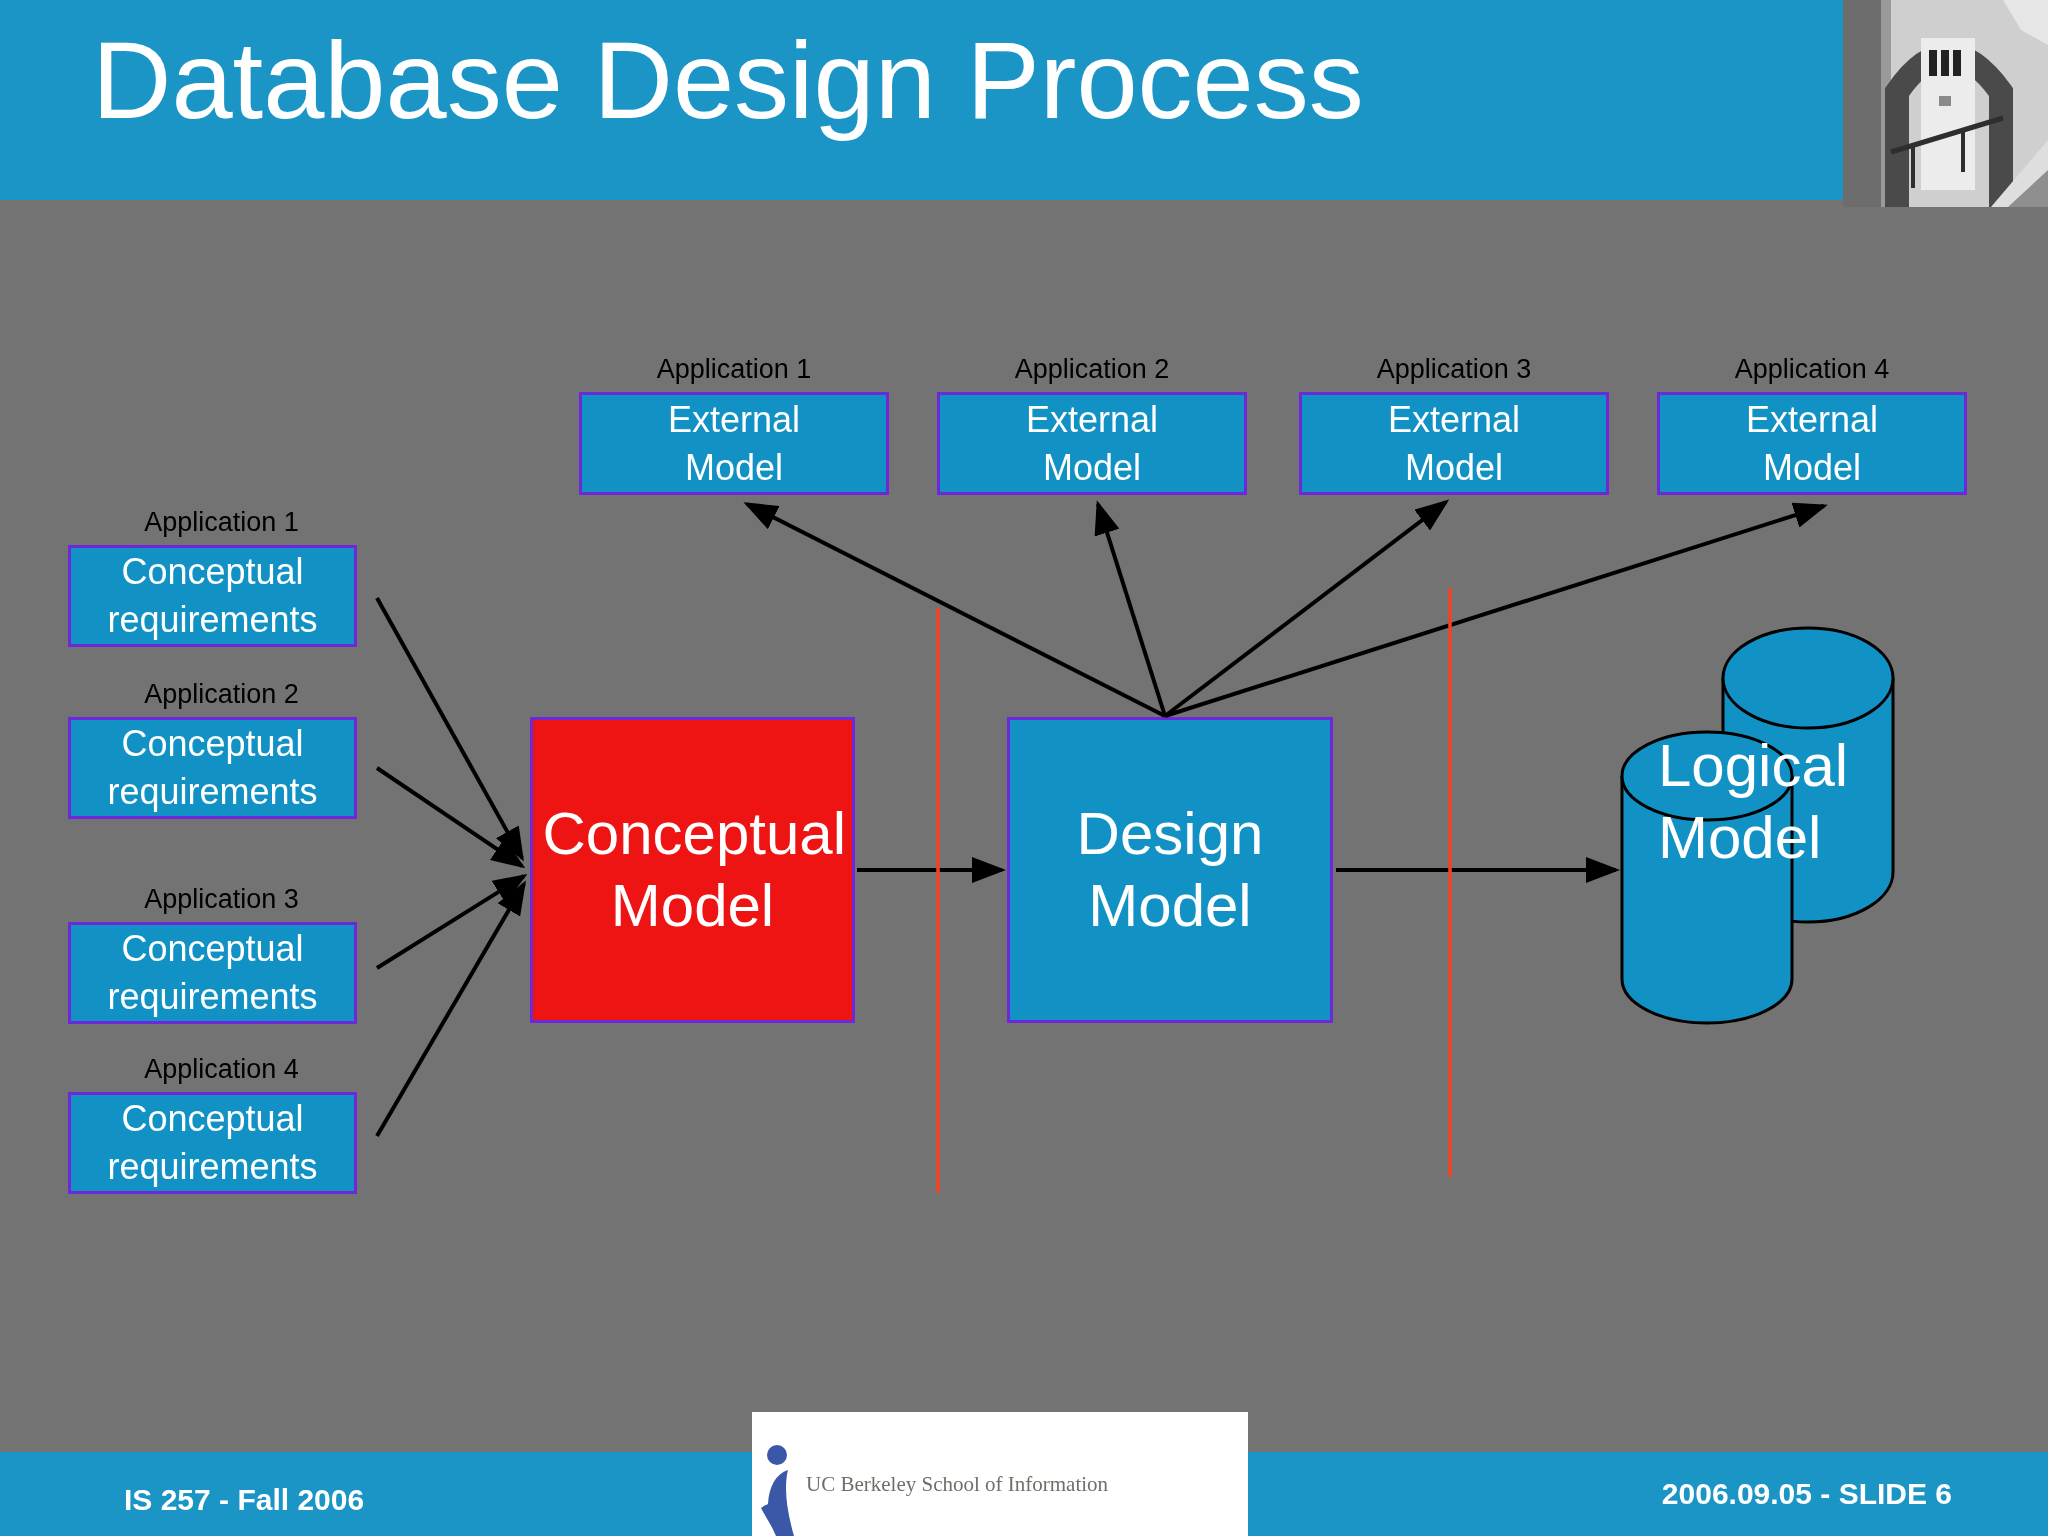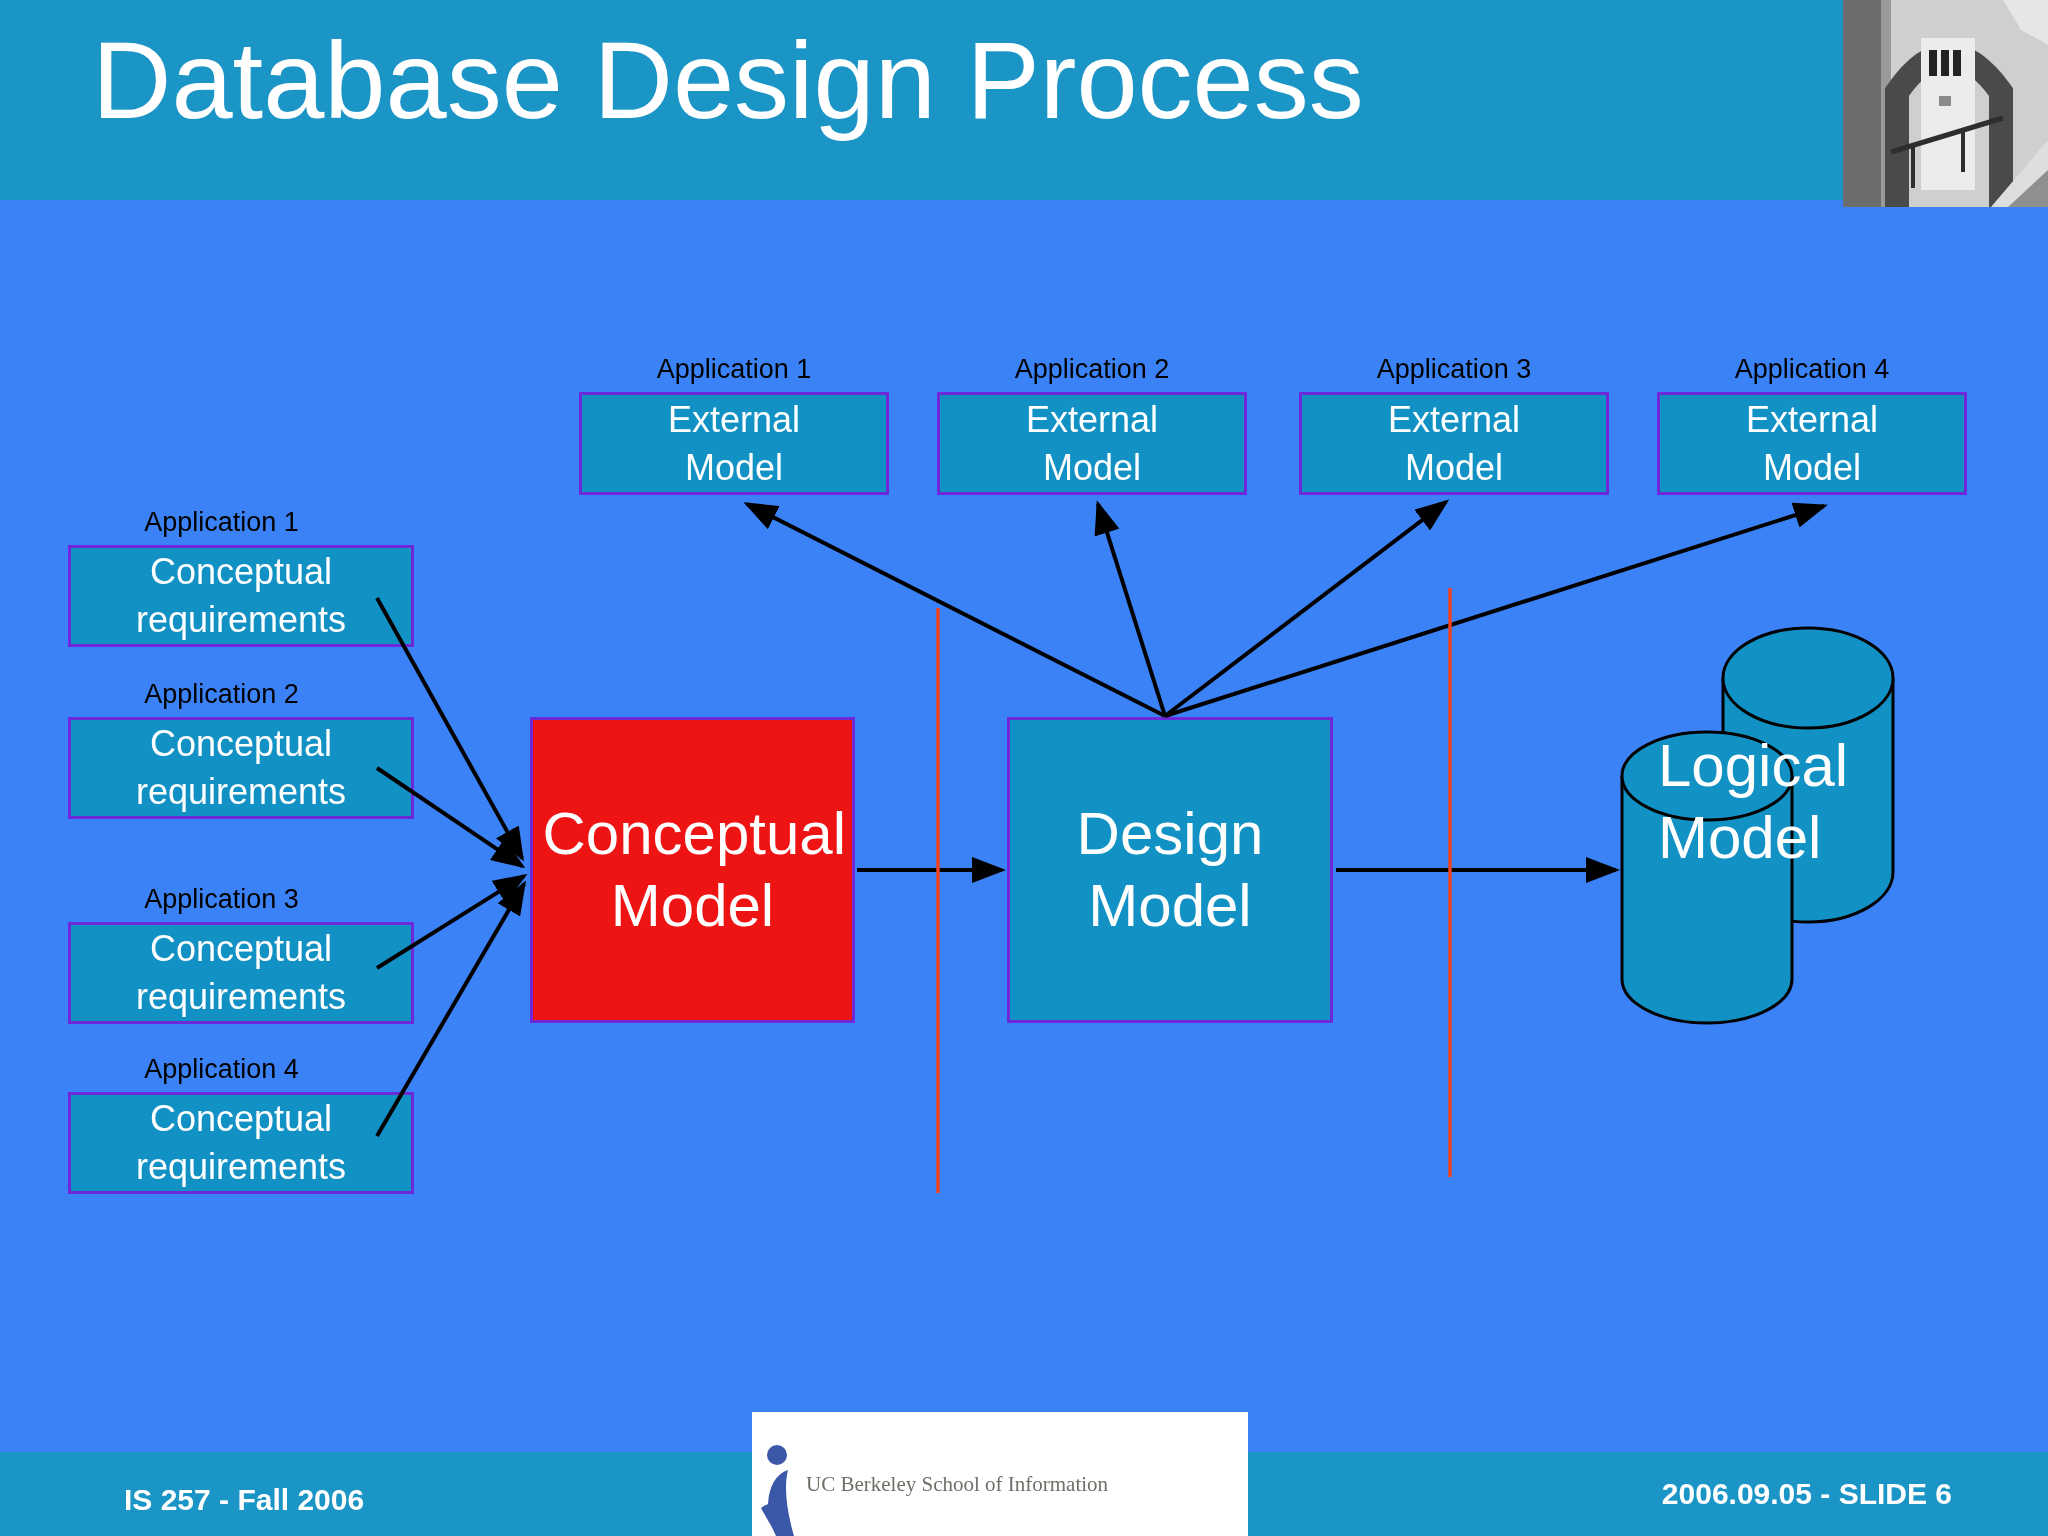--- a/index.html
+++ b/index.html
@@ -1,31 +1,31 @@
 <!DOCTYPE html>
 <html><head>
 <meta charset="utf-8">
 <style>
   html,body{margin:0;padding:0;background:#fff;}
   .slide{
-    position:relative;width:2048px;height:1536px;overflow:hidden;background:#3b82f6;
+    position:relative;width:2048px;height:1536px;overflow:hidden;background:#737373;
     font-family:"Liberation Sans","DejaVu Sans",sans-serif;
   }
   
   .header-bar{position:absolute;left:0;top:0;width:2048px;height:200px;background:#1b95c6;}
   .slide-title{position:absolute;left:92px;top:18px;font-size:110px;line-height:124px;color:#ffffff;white-space:nowrap;}
   .photo{position:absolute;left:1843px;top:0;width:205px;height:207px;}
   
   .bluebox{
     position:absolute;background:#1292c4;border:3px solid #6d28d9;color:#fff;
     display:flex;align-items:center;justify-content:center;text-align:center;box-sizing:border-box;
   }
   .topbox{width:310px;height:103px;font-size:36px;line-height:48px;}
   .topbox .wrap{display:inline-block;max-width:210px;}
-  .leftbox{width:346px;height:102px;font-size:36px;line-height:48px;}
+  .leftbox{width:289px;height:102px;font-size:36px;line-height:48px;}
   .bigbox{width:325px;height:306px;font-size:60px;line-height:72px;}
   .bigbox .wrap{display:inline-block;max-width:300px;}
   .redbox{background:#ee1414;}
   .logicalbox{width:326px;}
   .app-label{position:absolute;color:#000;font-size:27px;line-height:34px;text-align:center;}
   .app-label.top{width:310px;}
   .app-label.left{width:307px;}
   
   .internal-label{position:absolute;left:1658px;top:730px;width:280px;color:#fff;font-size:60px;line-height:72px;text-align:left;}
   

